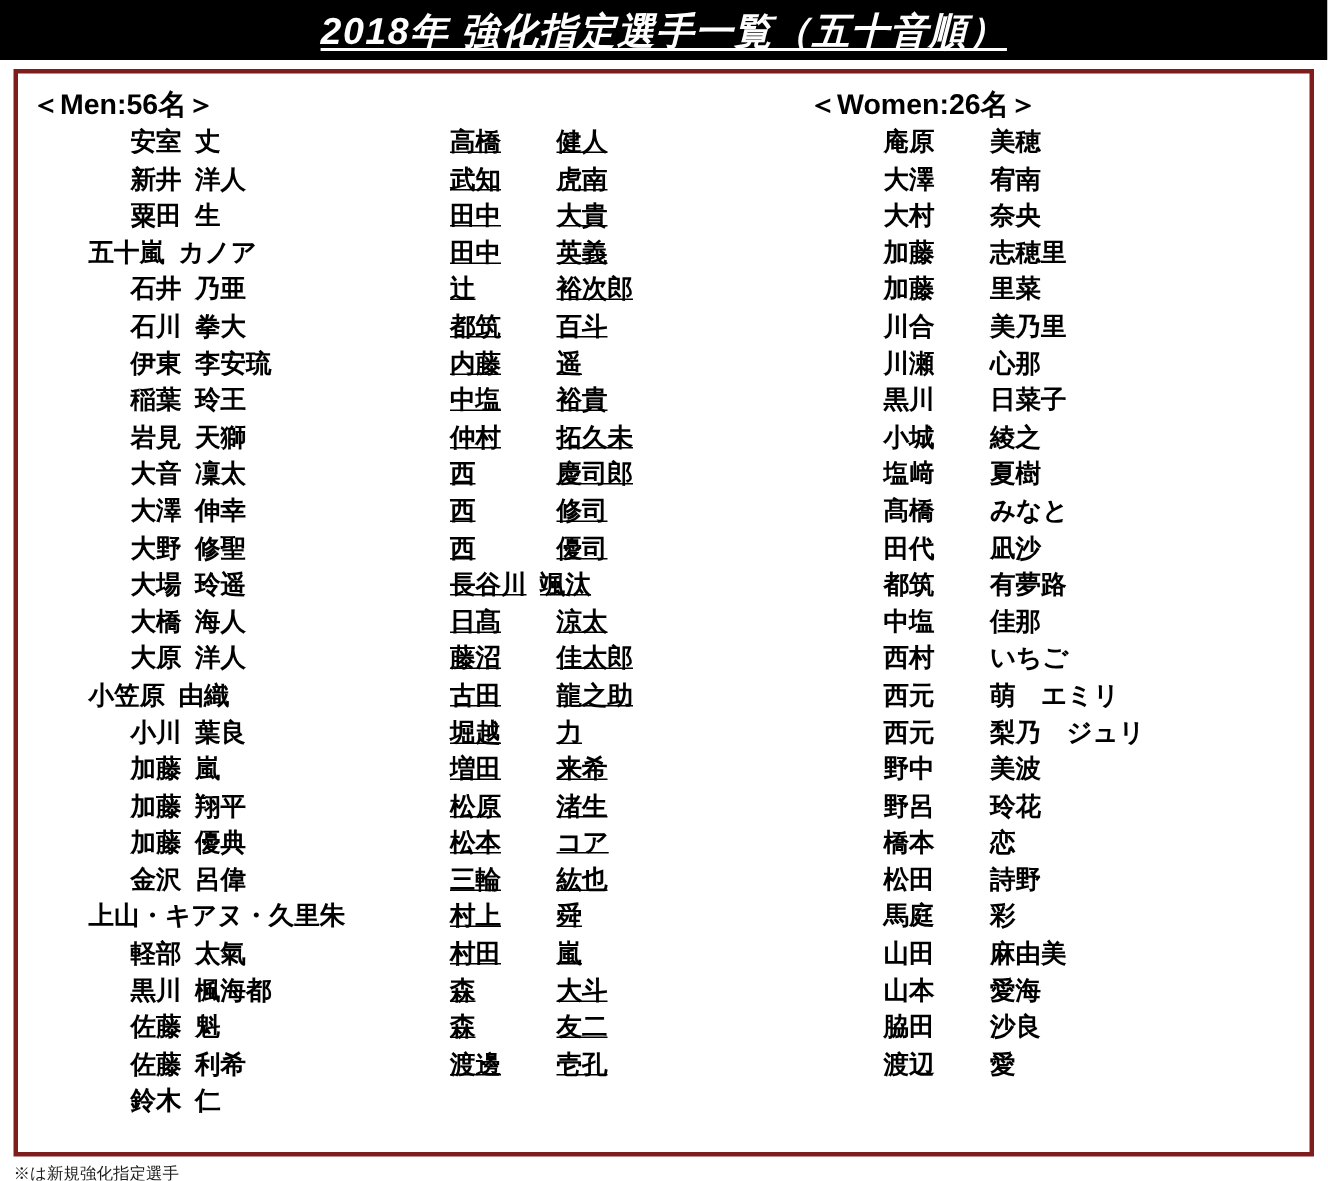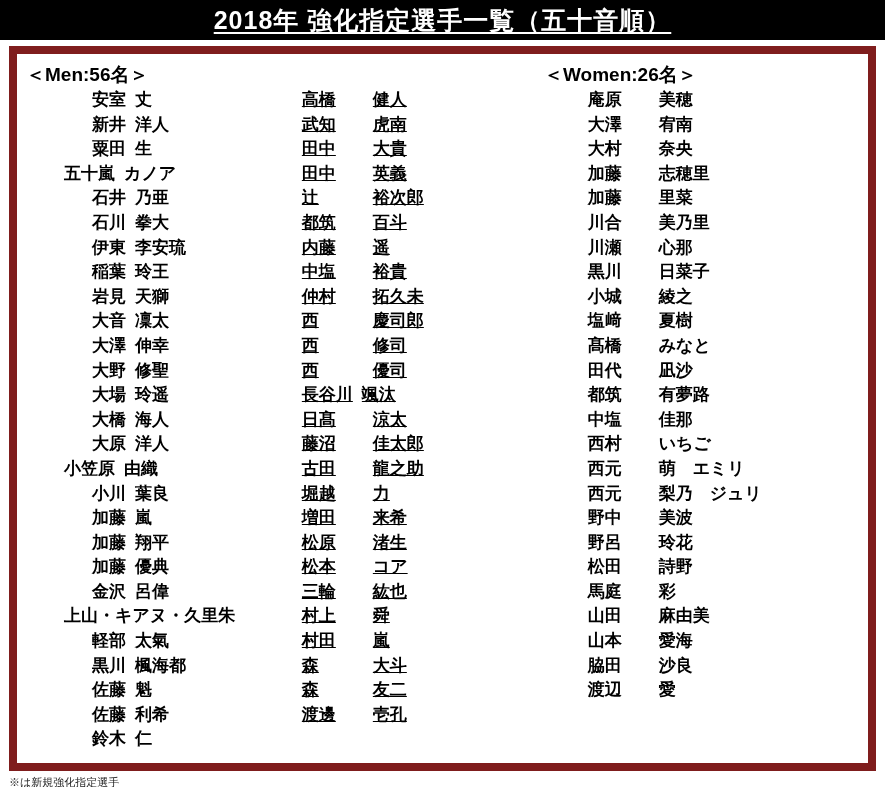--- a/index.html
+++ b/index.html
@@ -24,38 +24,39 @@
   .title-bar {
     position: absolute;
     left: 0;
     top: 0;
     width: 885px;
     height: 40px;
     background: #000000;
     display: flex;
     align-items: center;
     justify-content: center;
+    font-style: italic;
   }
   .title-text {
     color: #ffffff;
     font-size: 25px;
     font-weight: bold;
     letter-spacing: 1px;
     text-decoration: underline;
     text-underline-offset: 3px;
     white-space: nowrap;
   }
   
   .roster-box {
     position: absolute;
     left: 9px;
     top: 46px;
     width: 867px;
     height: 725px;
-    border: 8px solid #7f1d1d;
+    border: 3px solid #7f1d1d;
     box-sizing: border-box;
     background: #ffffff;
   }
   .headings {
     position: relative;
     height: 34px;
   }
   .heading {
     position: absolute;
     font-size: 19px;
@@ -419,20 +420,24 @@
           </div>
         <div class="name-row">
             <span class="surname">野中</span>
             <span class="given">美波</span>
           </div>
         <div class="name-row">
             <span class="surname">野呂</span>
             <span class="given">玲花</span>
           </div>
         <div class="name-row">
+            <span class="surname">橋本</span>
+            <span class="given">恋</span>
+          </div>
+        <div class="name-row">
             <span class="surname">松田</span>
             <span class="given">詩野</span>
           </div>
         <div class="name-row">
             <span class="surname">馬庭</span>
             <span class="given">彩</span>
           </div>
         <div class="name-row">
             <span class="surname">山田</span>
             <span class="given">麻由美</span>

